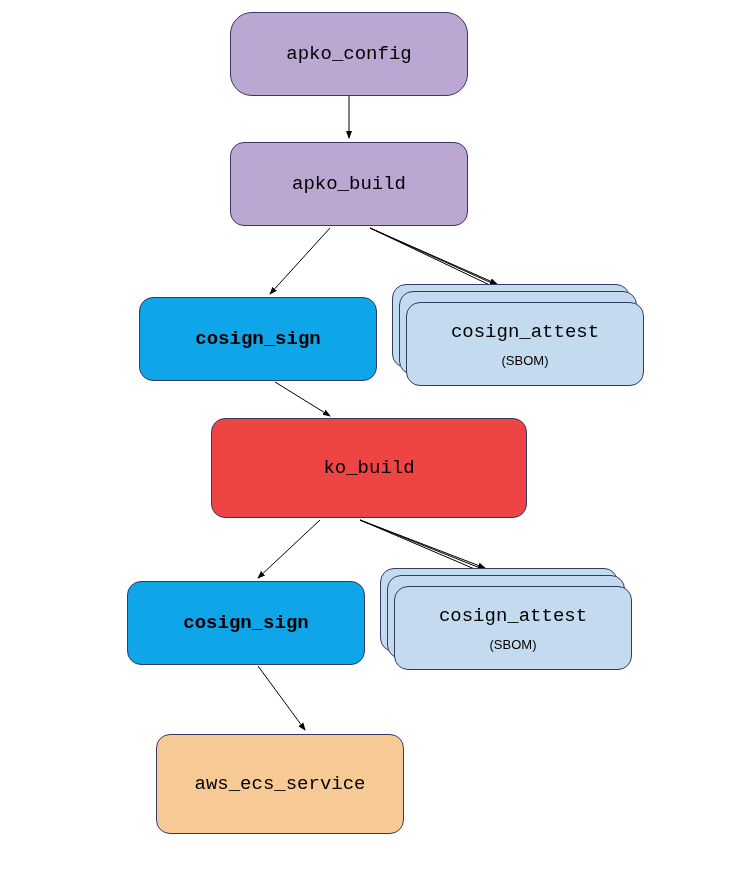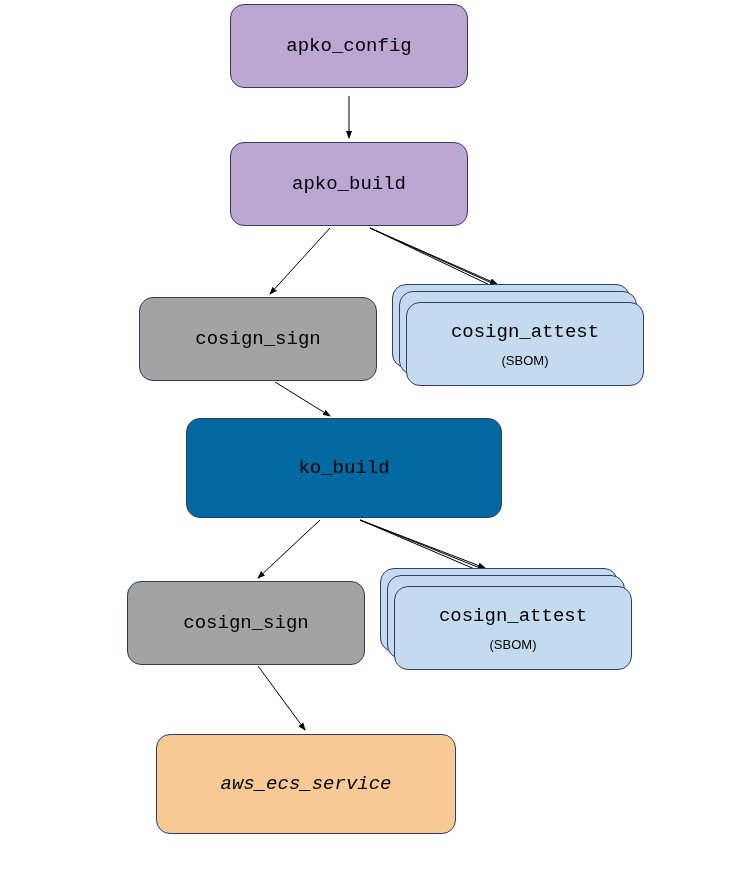--- a/index.html
+++ b/index.html
@@ -16,22 +16,22 @@
       border: 1px solid #333a66;
       border-radius: 14px;
       display: flex;
       flex-direction: column;
       align-items: center;
       justify-content: center;
       font-size: 19px;
       box-sizing: border-box;
     }
     .purple { background: #bca7d3; }
-    .blue { background: #a3a3a3; }
-    .green { background: #0369a1; }
+    .blue { background: #0ea5e9; font-weight: bold; }
+    .green { background: #ef4444; margin-left: 25px; }
     .orange { background: #f7ca95; }
     .stack {
       position: absolute;
       box-sizing: border-box;
     }
     .stack-layer {
       position: absolute;
       border: 1px solid #333a66;
       border-radius: 14px;
       background: #c3daef;
@@ -86,21 +86,21 @@
 
   <line x1="320" y1="520" x2="258" y2="578" stroke="#000" stroke-width="1" marker-end="url(#arrowhead)"></line>
 
   <line x1="360" y1="520" x2="485" y2="568" stroke="#000" stroke-width="1" marker-end="url(#arrowhead)"></line>
   <line x1="360" y1="520" x2="495" y2="574" stroke="#000" stroke-width="1" marker-end="url(#arrowhead)"></line>
   <line x1="360" y1="520" x2="505" y2="582" stroke="#000" stroke-width="1" marker-end="url(#arrowhead)"></line>
 
   <line x1="258" y1="666" x2="305" y2="730" stroke="#000" stroke-width="1" marker-end="url(#arrowhead)"></line>
 </svg>
 
-<div class="node purple" style="left:230px; top:4px; width:238px; height:84px;">
+<div class="node purple" style="left:230px; top:12px; width:238px; height:84px;border-radius:22px;">
   <span>apko_config</span>
 </div>
 
 <div class="node purple" style="left:230px; top:142px; width:238px; height:84px;text-align:center;">
   <span>apko_build</span>
 </div>
 
 <div class="node blue" style="left:139px; top:297px; width:238px; height:84px;">
   <span>cosign_sign</span>
 </div>
@@ -124,15 +124,15 @@
 
 <div class="stack" style="left:380px; top:568px;">
   <div class="stack-layer" style="left:0px; top:0px; width:238px; height:84px;"></div>
   <div class="stack-layer" style="left:7px; top:7px; width:238px; height:84px;"></div>
   <div class="stack-front" style="left:14px; top:18px; width:238px; height:84px;">
     <span>cosign_attest</span>
     <span class="sub">(SBOM)</span>
   </div>
 </div>
 
-<div class="node orange" style="left:156px; top:734px; width:300px; height:100px;font-style:italic;">
+<div class="node orange" style="left:156px; top:734px; width:248px; height:100px;">
   <span>aws_ecs_service</span>
 </div>
 
 </body></html>

